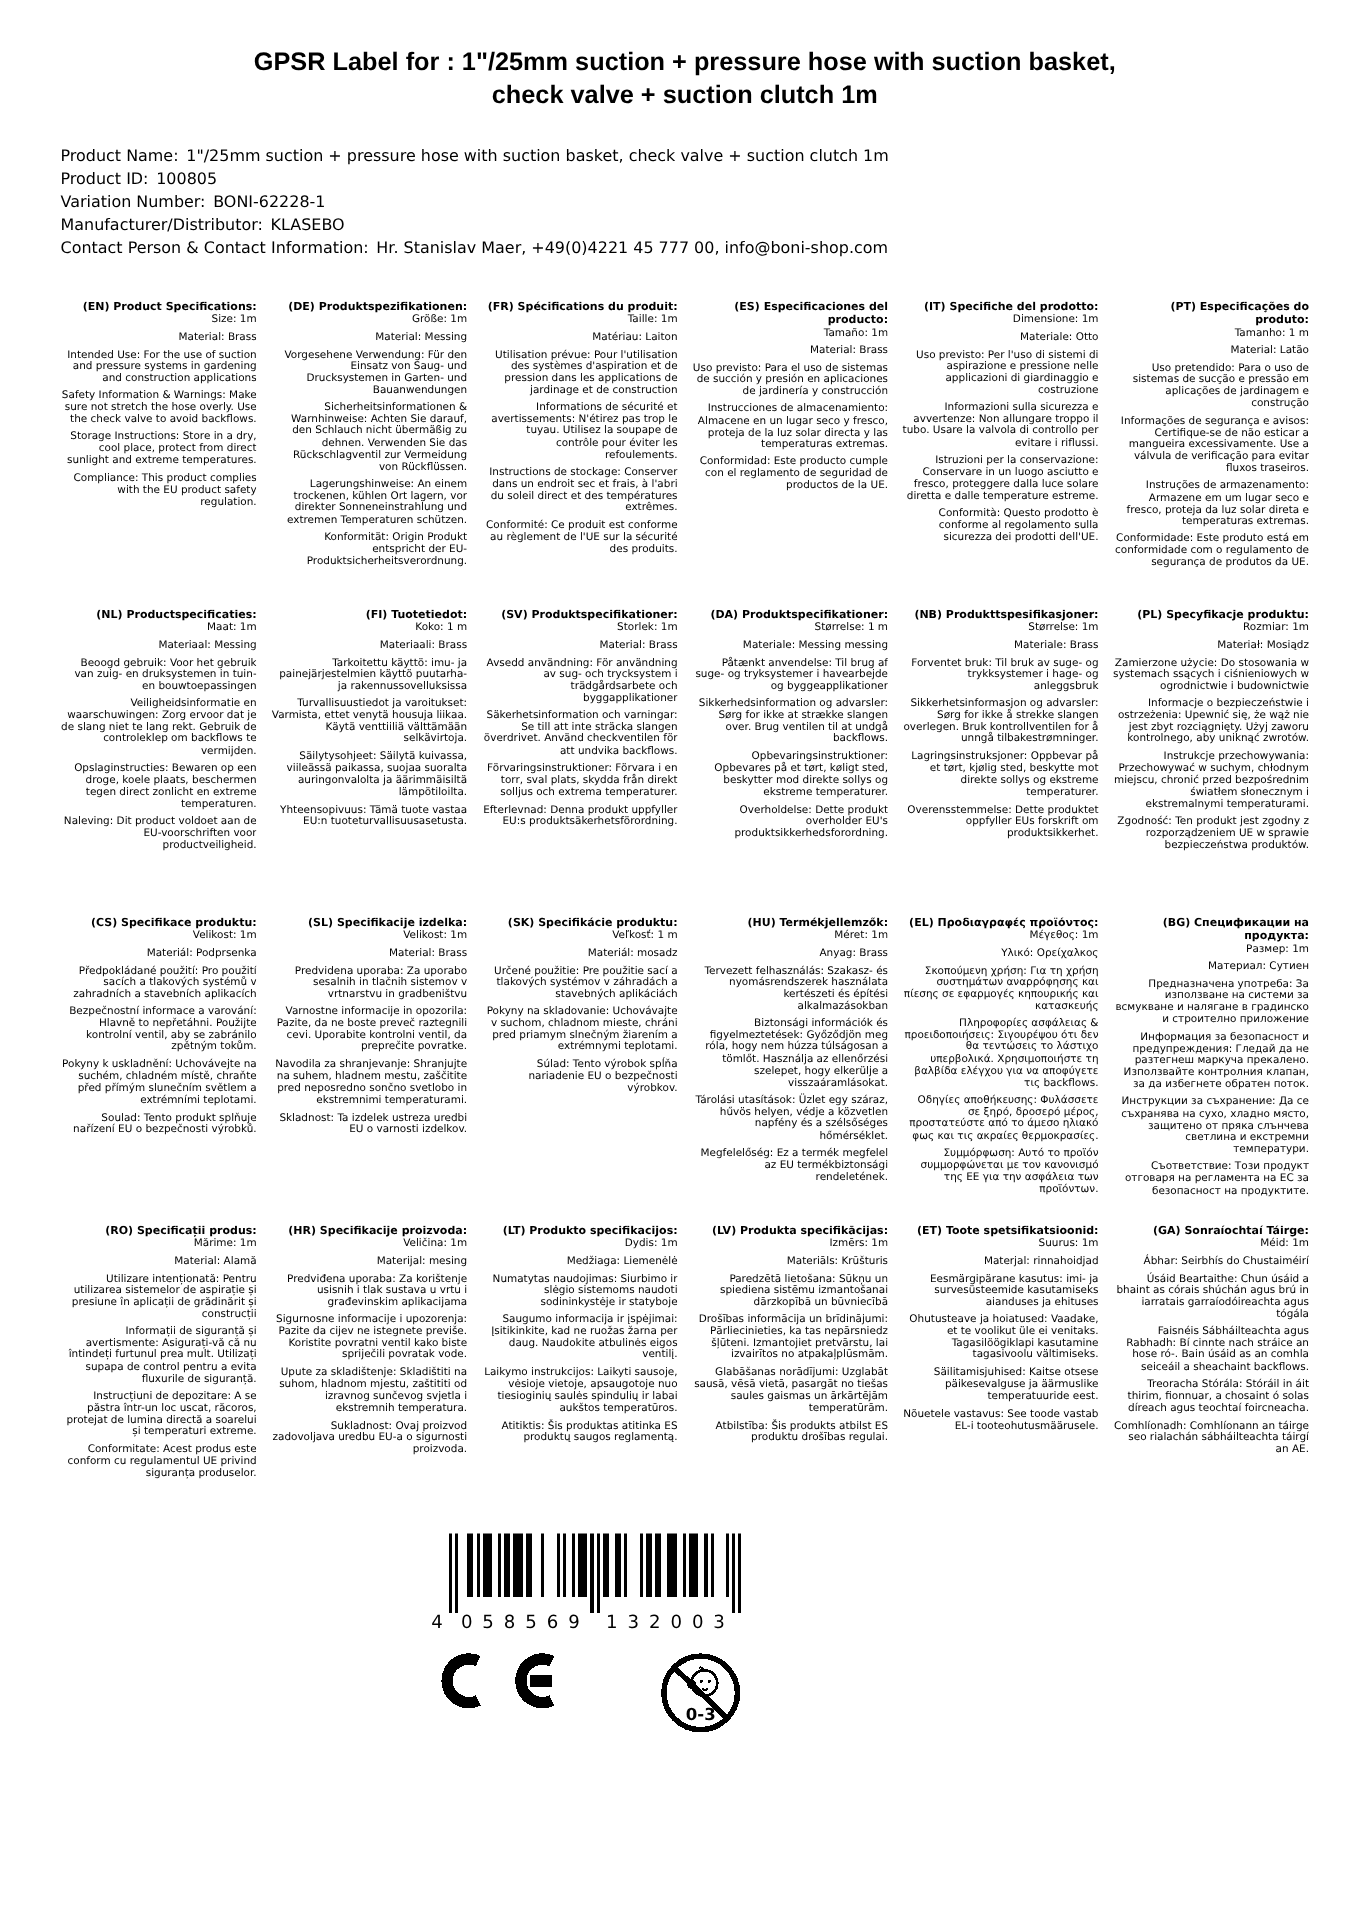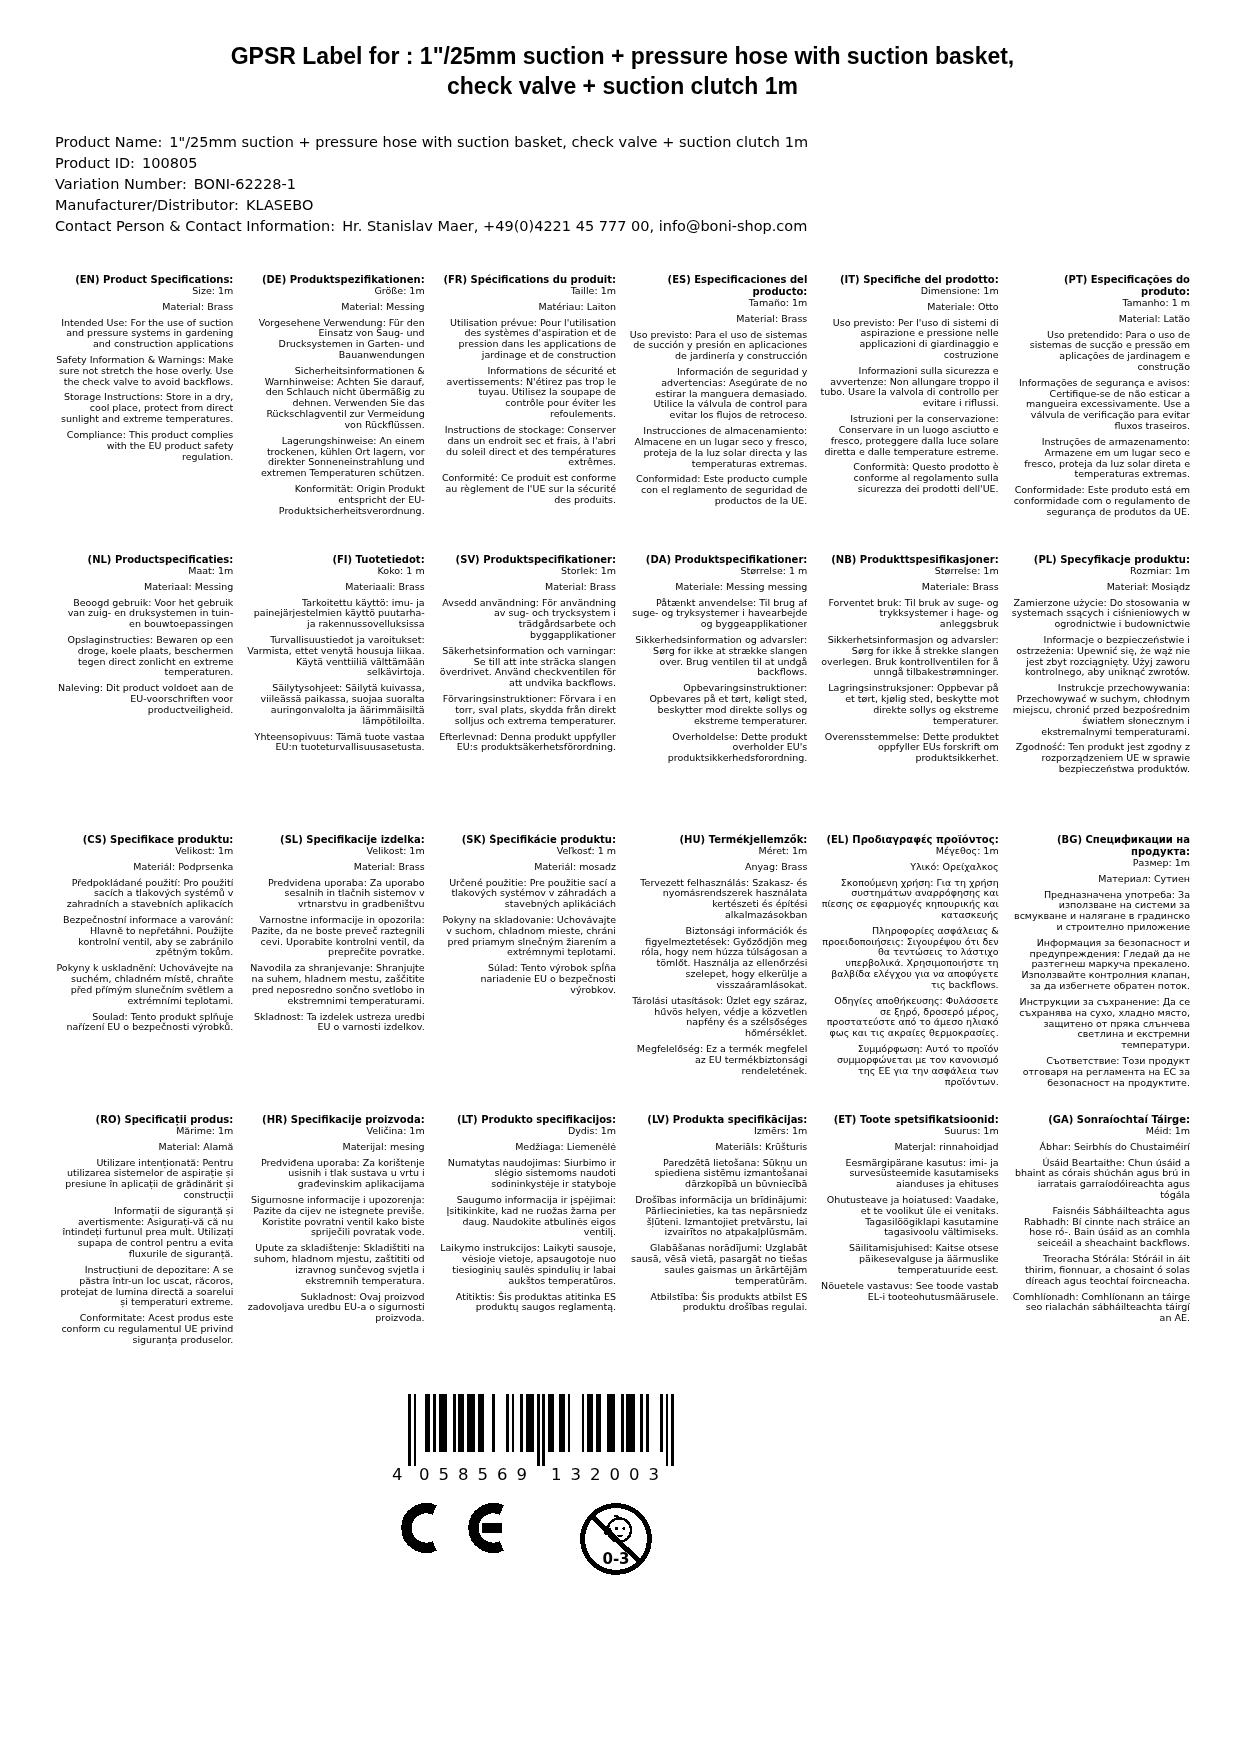--- a/index.html
+++ b/index.html
@@ -7,21 +7,21 @@
   .page-title{font-family:"Liberation Sans","DejaVu Sans",sans-serif;font-weight:bold;font-size:23px;line-height:1.3;text-align:center;max-width:840px;margin:0 auto;}
   .product-info{margin-top:30px;font-size:14.5px;line-height:1.45;}
   .product-info .row{white-space:normal;}
   .product-info .lbl{font-weight:normal;margin-right:7px;}
   .spec-grid{margin-top:37px;display:grid;grid-template-columns:repeat(6,1fr);column-gap:13px;grid-auto-rows:280px;text-align:right;}
   .spec-block{overflow:hidden;font-size:9.5px;line-height:1.14;}
   .spec-block h3{font-size:10px;font-weight:bold;margin:0;line-height:1.2;}
   .spec-block p{margin:0 0 5px 0;}
   .footer{margin-left:337px;width:320px;}
   .barcode-wrap{height:90px;}
-  .symbols-row{display:flex;align-items:flex-start;gap:63px;padding-left:4px;margin-top:16px;}
+  .symbols-row{display:flex;align-items:flex-start;gap:84px;padding-left:4px;margin-top:16px;}
   svg rect, svg path, svg line, svg circle{shape-rendering:crispEdges;}
   .age-label{font-family:"DejaVu Sans",sans-serif;}
 </style>
 </head>
 <body>
 
 <h1 class="page-title">GPSR Label for : 1"/25mm suction + pressure hose with suction basket, check valve + suction clutch 1m</h1>
 
 <div class="product-info">
   <div class="row">
@@ -67,21 +67,20 @@
       <p>Utilisation prévue: Pour l'utilisation des systèmes d'aspiration et de pression dans les applications de jardinage et de construction</p>
       <p>Informations de sécurité et avertissements: N'étirez pas trop le tuyau. Utilisez la soupape de contrôle pour éviter les refoulements.</p>
       <p>Instructions de stockage: Conserver dans un endroit sec et frais, à l'abri du soleil direct et des températures extrêmes.</p>
       <p>Conformité: Ce produit est conforme au règlement de l'UE sur la sécurité des produits.</p>
     </div>
     <div class="spec-block">
       <h3>(ES) Especificaciones del producto:</h3>
       <p>Tamaño: 1m</p>
       <p>Material: Brass</p>
       <p>Uso previsto: Para el uso de sistemas de succión y presión en aplicaciones de jardinería y construcción</p>
-      <p>Información de seguridad y advertencias: Asegúrate de no estirar la manguera demasiado. Utilice la válvula de control para evitar los flujos de retroceso.</p>
       <p>Instrucciones de almacenamiento: Almacene en un lugar seco y fresco, proteja de la luz solar directa y las temperaturas extremas.</p>
       <p>Conformidad: Este producto cumple con el reglamento de seguridad de productos de la UE.</p>
     </div>
     <div class="spec-block">
       <h3>(IT) Specifiche del prodotto:</h3>
       <p>Dimensione: 1m</p>
       <p>Materiale: Otto</p>
       <p>Uso previsto: Per l'uso di sistemi di aspirazione e pressione nelle applicazioni di giardinaggio e costruzione</p>
       <p>Informazioni sulla sicurezza e avvertenze: Non allungare troppo il tubo. Usare la valvola di controllo per evitare i riflussi.</p>
       <p>Istruzioni per la conservazione: Conservare in un luogo asciutto e fresco, proteggere dalla luce solare diretta e dalle temperature estreme.</p>
@@ -94,20 +93,21 @@
       <p>Uso pretendido: Para o uso de sistemas de sucção e pressão em aplicações de jardinagem e construção</p>
       <p>Informações de segurança e avisos: Certifique-se de não esticar a mangueira excessivamente. Use a válvula de verificação para evitar fluxos traseiros.</p>
       <p>Instruções de armazenamento: Armazene em um lugar seco e fresco, proteja da luz solar direta e temperaturas extremas.</p>
       <p>Conformidade: Este produto está em conformidade com o regulamento de segurança de produtos da UE.</p>
     </div>
     <div class="spec-block">
       <h3>(NL) Productspecificaties:</h3>
       <p>Maat: 1m</p>
       <p>Materiaal: Messing</p>
       <p>Beoogd gebruik: Voor het gebruik van zuig- en druksystemen in tuin- en bouwtoepassingen</p>
+      <p>Veiligheidsinformatie en waarschuwingen: Zorg ervoor dat je de slang niet te lang rekt. Gebruik de controleklep om backflows te vermijden.</p>
       <p>Opslaginstructies: Bewaren op een droge, koele plaats, beschermen tegen direct zonlicht en extreme temperaturen.</p>
       <p>Naleving: Dit product voldoet aan de EU-voorschriften voor productveiligheid.</p>
     </div>
     <div class="spec-block">
       <h3>(FI) Tuotetiedot:</h3>
       <p>Koko: 1 m</p>
       <p>Materiaali: Brass</p>
       <p>Tarkoitettu käyttö: imu- ja painejärjestelmien käyttö puutarha- ja rakennussovelluksissa</p>
       <p>Turvallisuustiedot ja varoitukset: Varmista, ettet venytä housuja liikaa. Käytä venttiiliä välttämään selkävirtoja.</p>
       <p>Säilytysohjeet: Säilytä kuivassa, viileässä paikassa, suojaa suoralta auringonvalolta ja äärimmäisiltä lämpötiloilta.</p>

